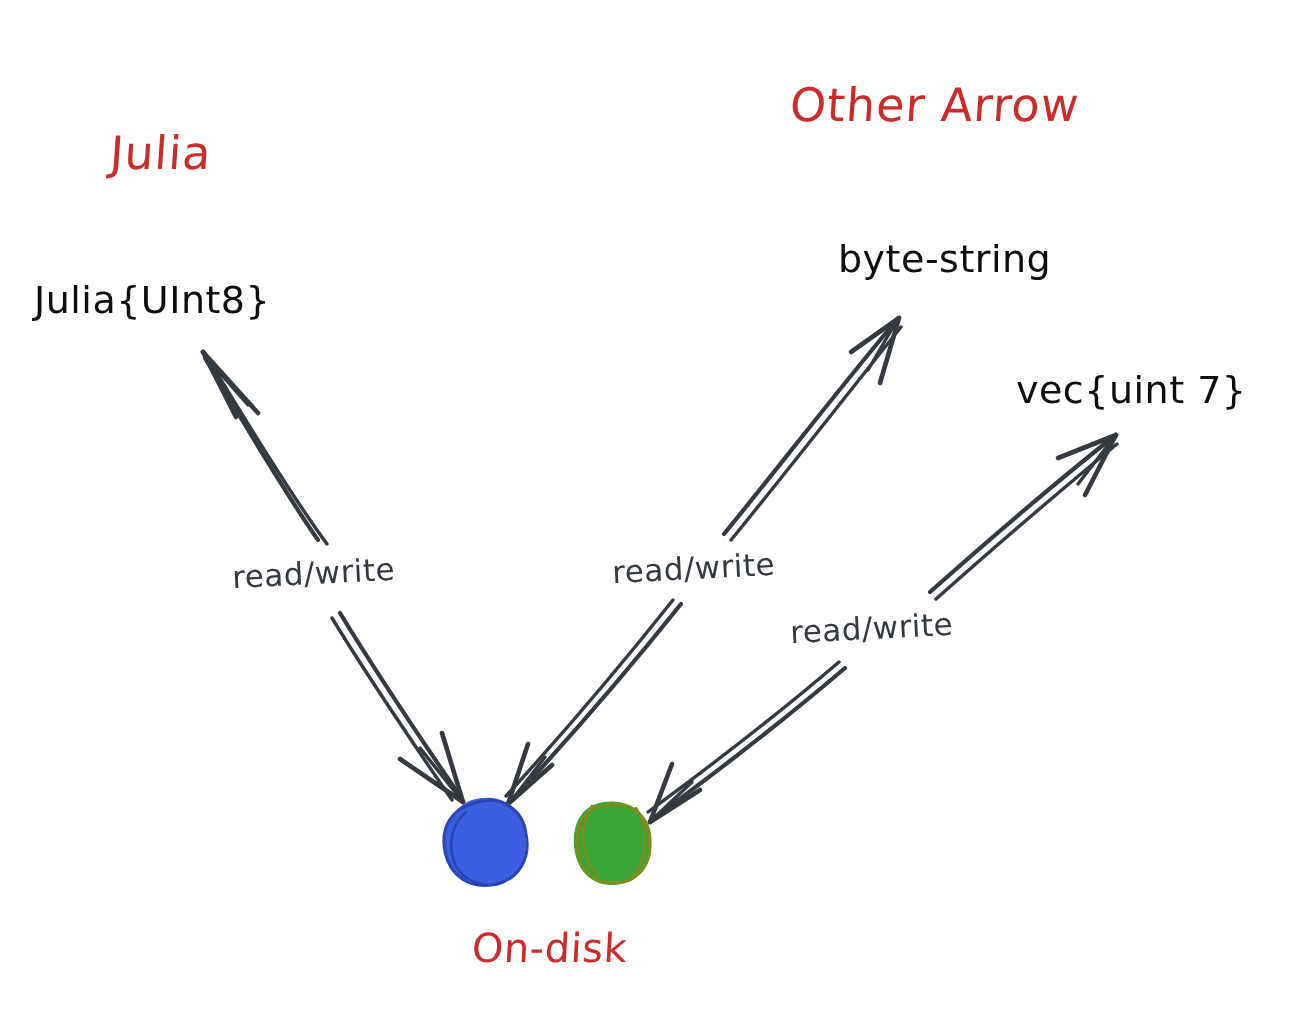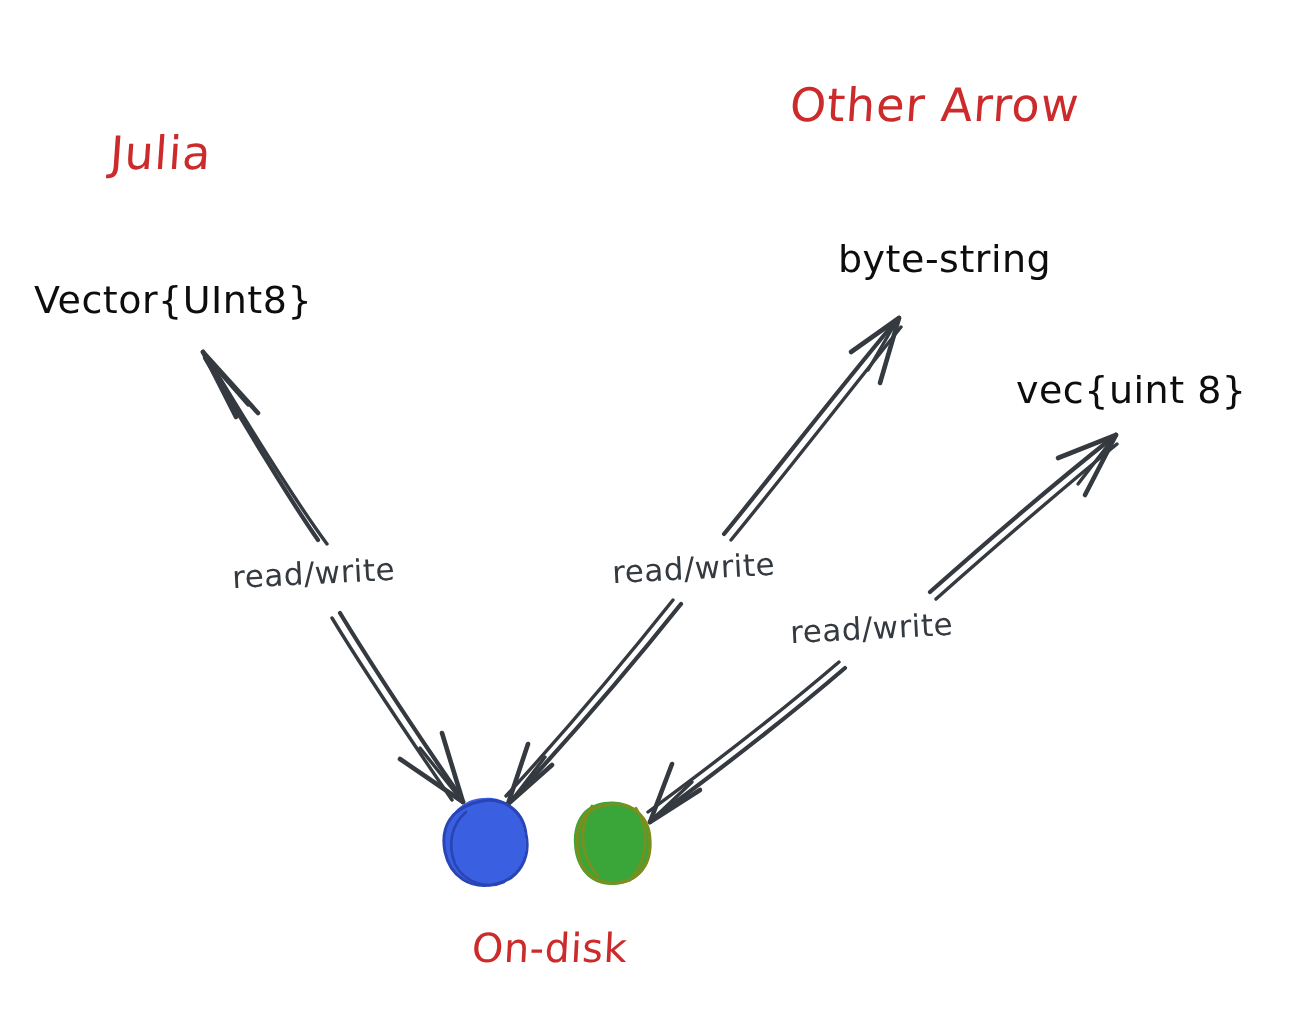--- a/index.html
+++ b/index.html
@@ -144,25 +144,25 @@
              C 588 882, 576 864, 577 840 C 578 818, 588 808, 606 805 Z" fill="none" stroke="#7a8f1e" stroke-width="3.2" stroke-linejoin="round"></path>
     <path d="M592 806 C 578 828, 580 856, 598 876" fill="none" stroke="#7a8f1e" stroke-width="2.8" stroke-linecap="round"></path>
     <path d="M636 808 C 650 830, 648 860, 630 880" fill="none" stroke="#7a8f1e" stroke-width="2.6" stroke-linecap="round"></path>
   </g>
 </svg>
 
 <div class="lbl group-label" id="lbl-julia">Julia</div>
 
 <div class="lbl group-label" id="lbl-other">Other Arrow</div>
 
-<div class="lbl type-label" id="lbl-vector">Vector{UInt8}</div>
+<div class="lbl type-label" id="lbl-vector">Julia{UInt8}</div>
 
 <div class="lbl type-label" id="lbl-bytestring">byte-string</div>
 
-<div class="lbl type-label" id="lbl-vecuint">vec{uint 8}</div>
+<div class="lbl type-label" id="lbl-vecuint">vec{uint 7}</div>
 
 <div class="lbl edge-label" id="lbl-rw-1">read/write</div>
 
 <div class="lbl edge-label" id="lbl-rw-2">read/write</div>
 
 <div class="lbl edge-label" id="lbl-rw-3">read/write</div>
 
 <div class="lbl disk-label" id="lbl-ondisk">On-disk</div>
 
 </body></html>

